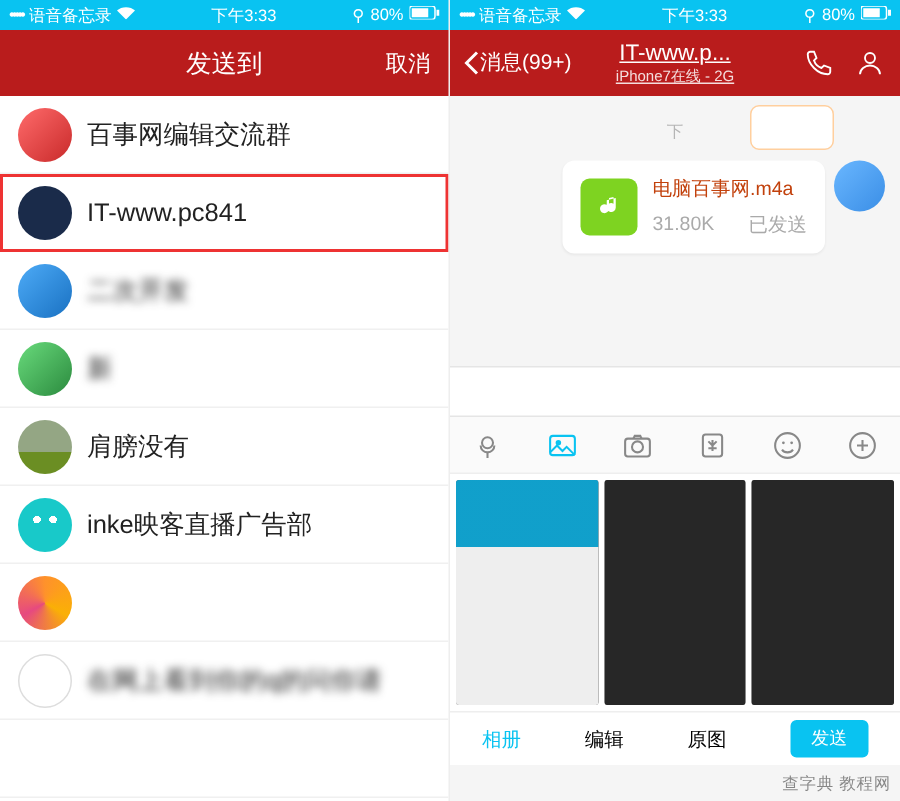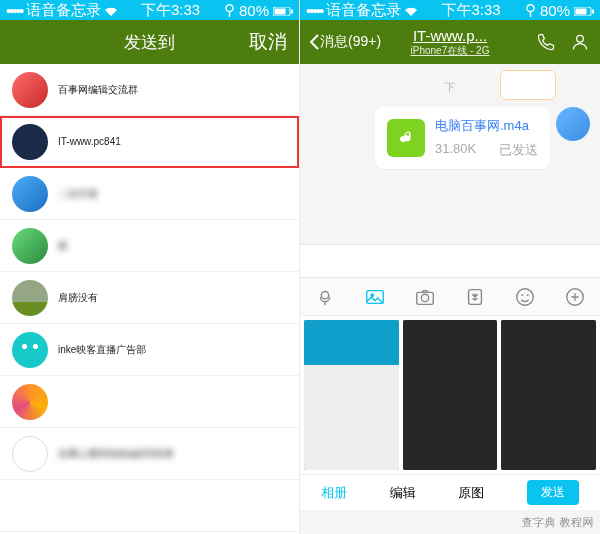--- a/index.html
+++ b/index.html
@@ -1,50 +1,50 @@
 <!DOCTYPE html>
 <html><head>
   <meta charset="utf-8">
   <style>
     * { margin: 0; padding: 0; box-sizing: border-box; }
     body { font-family: -apple-system, "Helvetica Neue", sans-serif; background: #fff; width: 600px; height: 534px; overflow: hidden; display: flex; }
     .panel { position: relative; }
     .left { width: 300px; border-right: 1px solid #eee; }
     .right { width: 300px; background: #f5f5f5; }
     
-    .status-bar { height: 20px; background: #09c3f1; color: #fff; font-size: 15px; display: flex; align-items: center; justify-content: space-between; padding: 0 6px; }
+    .status-bar { height: 20px; background: #09c3f1; color: #fff; font-size: 11px; display: flex; align-items: center; justify-content: space-between; padding: 0 6px; }
     .status-left { display: flex; align-items: center; gap: 4px; }
     .status-right { display: flex; align-items: center; gap: 4px; }
     .dots::before { content: "•••••"; letter-spacing: -2px; }
     
-    .nav-bar { height: 44px; background: #4d7c0f; color: #fff; display: flex; align-items: center; justify-content: center; position: relative; font-size: 17px; }
+    .nav-bar { height: 44px; background: #b91c1c; color: #fff; display: flex; align-items: center; justify-content: center; position: relative; font-size: 17px; }
     .nav-title { font-weight: 500; }
-    .nav-cancel { position: absolute; right: 12px; font-size: 19px; }
+    .nav-cancel { position: absolute; right: 12px; font-size: 15px; }
     .nav-back { position: absolute; left: 8px; font-size: 14px; display: flex; align-items: flex-end; }
     .nav-sub { font-size: 10px; opacity: 0.85; text-align: left; }
     .nav-center { position: absolute; left: 50%; transform: translateX(-50%); text-align: center; text-decoration: underline; }
     .nav-icons { position: absolute; right: 10px; display: flex; gap: 14px; }
     .nav-icon { width: 20px; height: 20px; }
     
     .contact-list { height: 470px; overflow: hidden; }
     .contact { display: flex; align-items: center; height: 52px; padding: 0 12px; border-bottom: 1px solid #f0f0f0; gap: 10px; }
     .avatar { width: 36px; height: 36px; border-radius: 50%; flex-shrink: 0; }
-    .contact-name { font-size: 10px; color: #222; }
+    .contact-name { font-size: 17px; color: #222; }
     .highlighted { outline: 2px solid #e33; outline-offset: -2px; }
     
     .blur { filter: blur(3px); }
     
     .chat-body { background: #f5f5f5; padding: 10px 0; height: 180px; position: relative; }
     .msg-time { text-align: center; font-size: 11px; color: #b5b5b5; margin: 6px 0; }
     .msg-row { display: flex; justify-content: flex-end; align-items: flex-start; padding: 6px 10px; gap: 6px; }
     .msg-bubble { background: #fff; border-radius: 8px; padding: 10px 12px; width: 175px; display: flex; gap: 10px; align-items: center; box-shadow: 0 1px 2px rgba(0,0,0,0.06); }
     .file-icon { width: 38px; height: 38px; background: #7ed321; border-radius: 6px; display: flex; align-items: center; justify-content: center; flex-shrink: 0; }
     .note-svg { width: 18px; height: 18px; fill: #fff; }
     .file-info { flex: 1; }
-    .file-name { font-size: 13px; color: #3b82f6; }
+    .file-name { font-size: 13px; color: #c2410c; }
     .file-meta { display: flex; justify-content: space-between; font-size: 13px; color: #aaa; margin-top: 6px; }
     .msg-avatar { width: 34px; height: 34px; border-radius: 50%; background: linear-gradient(135deg,#6ab7ff,#3a8ee6); }
     
     .input-bar { background: #fff; height: 34px; border-top: 1px solid #e5e5e5; border-bottom: 1px solid #e5e5e5; }
     
     .tool-bar { background: #fafafa; height: 38px; display: flex; align-items: center; justify-content: space-around; border-bottom: 1px solid #eee; }
     .tool-icon { width: 22px; height: 22px; color: #888; }
     .tool-icon.active { color: #09c3f1; }
     
     .photo-panel { background: #fff; height: 194px; display: flex; flex-direction: column; justify-content: space-between; }

